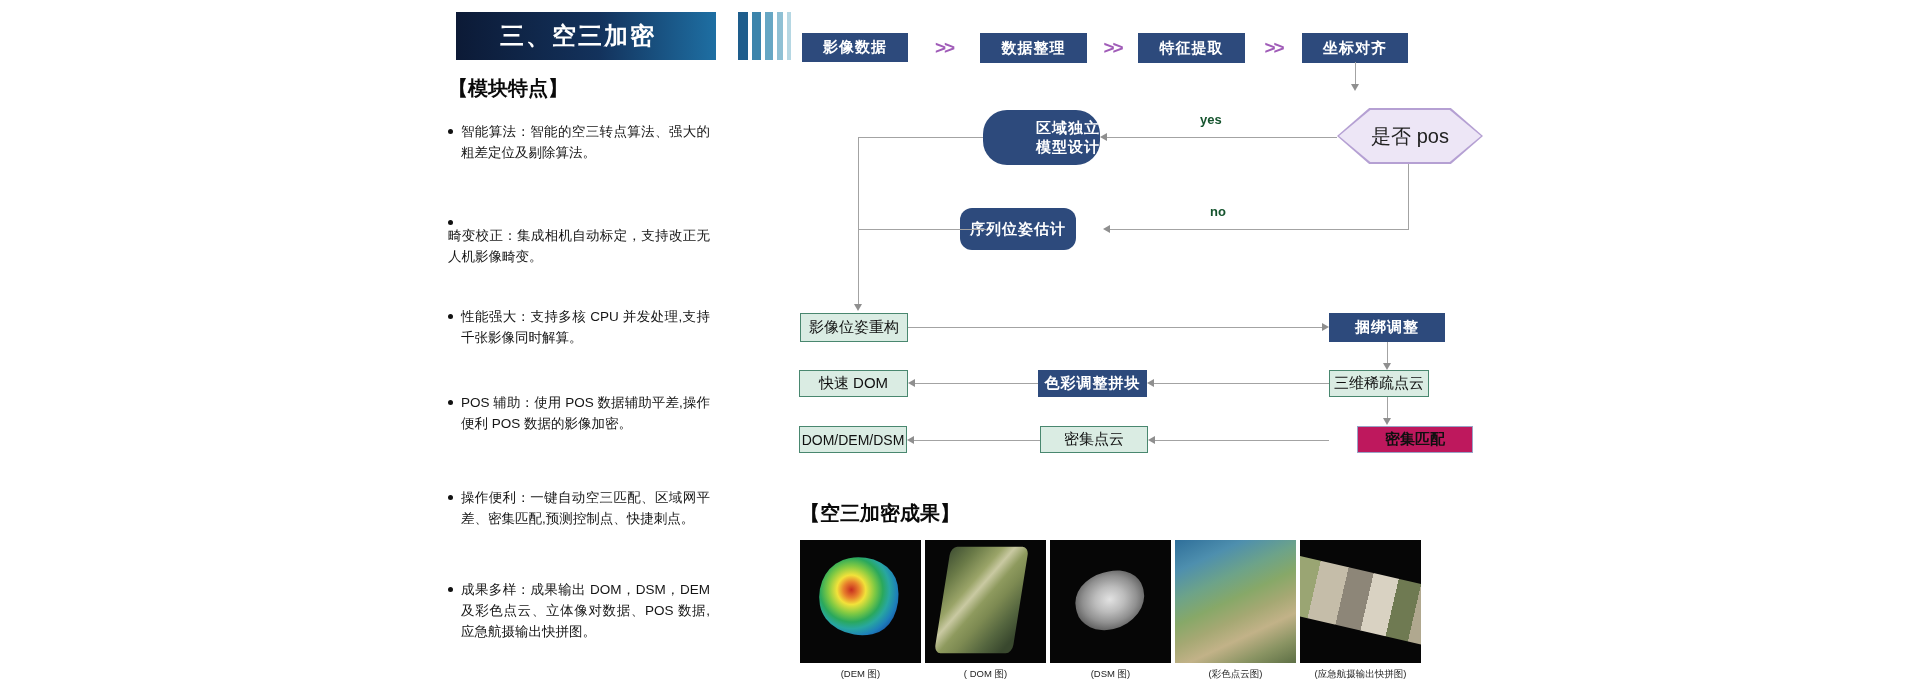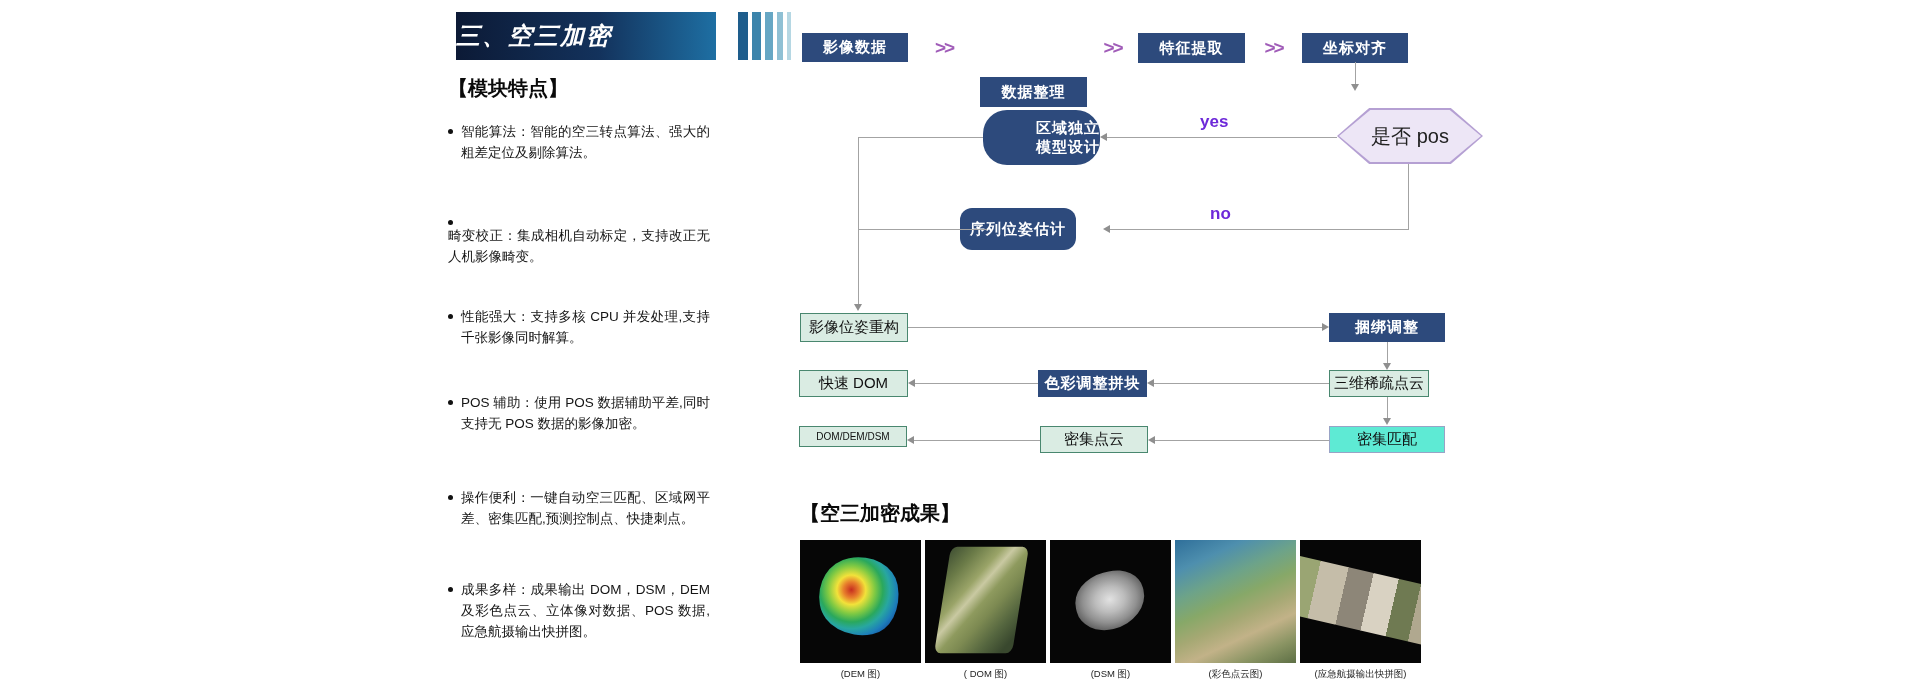--- a/index.html
+++ b/index.html
@@ -3,34 +3,34 @@
 <meta charset="utf-8">
 <style>
   html,body{margin:0;padding:0;background:#ffffff;}
   #canvas{
     position:relative;width:1920px;height:700px;background:#ffffff;overflow:hidden;
     font-family:"Liberation Sans","DejaVu Sans",sans-serif;color:#111;
   }
   .abs{position:absolute;}
   
   .banner{background:linear-gradient(90deg,#0c1a36 0%,#13325c 55%,#1e6fa3 100%);
-    display:flex;align-items:center;justify-content:flex-start;font-style:italic;}
+    display:flex;align-items:center;justify-content:center;}
   .banner-title{color:#fff;font-size:24px;font-weight:700;letter-spacing:2px;padding-right:16px;}
   .stripe{position:absolute;top:12px;height:48px;}
   
   .navy-box{background:#2d4a7c;color:#fff;display:flex;align-items:center;justify-content:center;
     font-size:15px;font-weight:600;letter-spacing:1px;text-align:center;box-sizing:border-box;}
   .mint-box{background:#daece3;border:1.5px solid #49876f;color:#101010;display:flex;align-items:center;
     justify-content:center;font-size:15px;font-weight:500;box-sizing:border-box;text-align:center;}
-  .peri-box{background:#5eead4;border:1.5px solid #99a3c6;color:#101010;display:flex;align-items:center;
-    justify-content:center;font-size:15px;font-weight:400;box-sizing:border-box;}
+  .peri-box{background:#be185d;border:1.5px solid #99a3c6;color:#101010;display:flex;align-items:center;
+    justify-content:center;font-size:15px;font-weight:700;box-sizing:border-box;margin-left:28px;}
   .rounded-lg{border-radius:24px;justify-content:flex-end;}
   .rounded-md{border-radius:12px;}
   .chev{color:#a05cb8;font-weight:800;font-size:19px;letter-spacing:-2px;text-align:center;line-height:30px;}
-  .plabel{color:#6d28d9;font-weight:700;font-size:17px;}
+  .plabel{color:#14532d;font-weight:700;font-size:13px;}
   .line{background:#a3a3a3;}
   .ah{width:0;height:0;position:absolute;}
   .ah-left{border-top:4px solid transparent;border-bottom:4px solid transparent;border-right:7px solid #8f8f8f;}
   .ah-right{border-top:4px solid transparent;border-bottom:4px solid transparent;border-left:7px solid #8f8f8f;}
   .ah-down{border-left:4px solid transparent;border-right:4px solid transparent;border-top:7px solid #8f8f8f;}
   
   .hex-outer{clip-path:polygon(0 50%,22% 0,78% 0,100% 50%,78% 100%,22% 100%);background:#b5a0d3;}
   .hex-inner{position:absolute;left:2px;top:2px;right:2px;bottom:2px;
     clip-path:polygon(0 50%,22% 0,78% 0,100% 50%,78% 100%,22% 100%);background:#ede6f6;
     display:flex;align-items:center;justify-content:center;font-size:20px;color:#222;}
@@ -80,34 +80,34 @@
   <div class="abs feat" style="left:448px;top:212px;flex-direction:column;">
     <span class="dot"></span>
     <span class="ftext">畸变校正：集成相机自动标定，支持改正无人机影像畸变。</span>
   </div>
   <div class="abs feat" style="left:448px;top:306px;">
     <span class="dot"></span>
     <span class="ftext">性能强大：支持多核 CPU 并发处理,支持千张影像同时解算。</span>
   </div>
   <div class="abs feat" style="left:448px;top:392px;">
     <span class="dot"></span>
-    <span class="ftext">POS 辅助：使用 POS 数据辅助平差,同时支持无 POS 数据的影像加密。</span>
+    <span class="ftext">POS 辅助：使用 POS 数据辅助平差,操作便利 POS 数据的影像加密。</span>
   </div>
   <div class="abs feat" style="left:448px;top:487px;">
     <span class="dot"></span>
     <span class="ftext">操作便利：一键自动空三匹配、区域网平差、密集匹配,预测控制点、快捷刺点。</span>
   </div>
   <div class="abs feat" style="left:448px;top:579px;">
     <span class="dot"></span>
     <span class="ftext">成果多样：成果输出 DOM，DSM，DEM及彩色点云、立体像对数据、POS 数据,应急航摄输出快拼图。</span>
   </div>
 
   <div class="abs navy-box" style="left:802px;top:33px;width:106px;height:29px;text-align:center;">影像数据</div>
   <div class="abs chev" style="left:908px;top:33px;width:72px;height:30px;">&gt;&gt;</div>
-  <div class="abs navy-box" style="left:980px;top:33px;width:107px;height:30px;margin-top:44px;">数据整理</div>
+  <div class="abs navy-box" style="left:980px;top:33px;width:107px;height:30px;">数据整理</div>
   <div class="abs chev" style="left:1087px;top:33px;width:51px;height:30px;">&gt;&gt;</div>
   <div class="abs navy-box" style="left:1138px;top:33px;width:107px;height:30px;">特征提取</div>
   <div class="abs chev" style="left:1245px;top:33px;width:57px;height:30px;">&gt;&gt;</div>
   <div class="abs navy-box" style="left:1302px;top:33px;width:106px;height:30px;">坐标对齐</div>
 
   <div class="abs line" style="left:1355px;top:62px;width:1px;height:24px;"></div>
   <div class="ah ah-down" style="left:1351px;top:84px;"></div>
 
   <div class="abs hex-outer" style="left:1337px;top:108px;width:146px;height:56px;">
     <div class="hex-inner">是否 pos</div>
@@ -154,21 +154,21 @@
   <div class="abs navy-box" style="left:1038px;top:370px;width:109px;height:27px;">色彩调整拼块</div>
   <div class="abs line" style="left:915px;top:383px;width:123px;height:1px;"></div>
   <div class="ah ah-left" style="left:908px;top:379px;"></div>
   <div class="abs mint-box" style="left:799px;top:370px;width:109px;height:27px;">快速 DOM</div>
 
   <div class="abs line" style="left:1155px;top:440px;width:174px;height:1px;"></div>
   <div class="ah ah-left" style="left:1148px;top:436px;"></div>
   <div class="abs mint-box" style="left:1040px;top:426px;width:108px;height:27px;">密集点云</div>
   <div class="abs line" style="left:914px;top:440px;width:126px;height:1px;"></div>
   <div class="ah ah-left" style="left:907px;top:436px;"></div>
-  <div class="abs mint-box" style="left:799px;top:426px;width:108px;height:21px;font-size:10px;">DOM/DEM/DSM</div>
+  <div class="abs mint-box" style="left:799px;top:426px;width:108px;height:27px;font-size:14px;">DOM/DEM/DSM</div>
 
   <div class="abs sec-heading" style="left:800px;top:500px;">【空三加密成果】</div>
 
   <div class="tile" style="left:800px;">
     <div class="dem-blob"></div>
   </div>
   <div class="tile" style="left:925px;">
     <div class="dom-quad"></div>
   </div>
   <div class="tile" style="left:1050px;">

